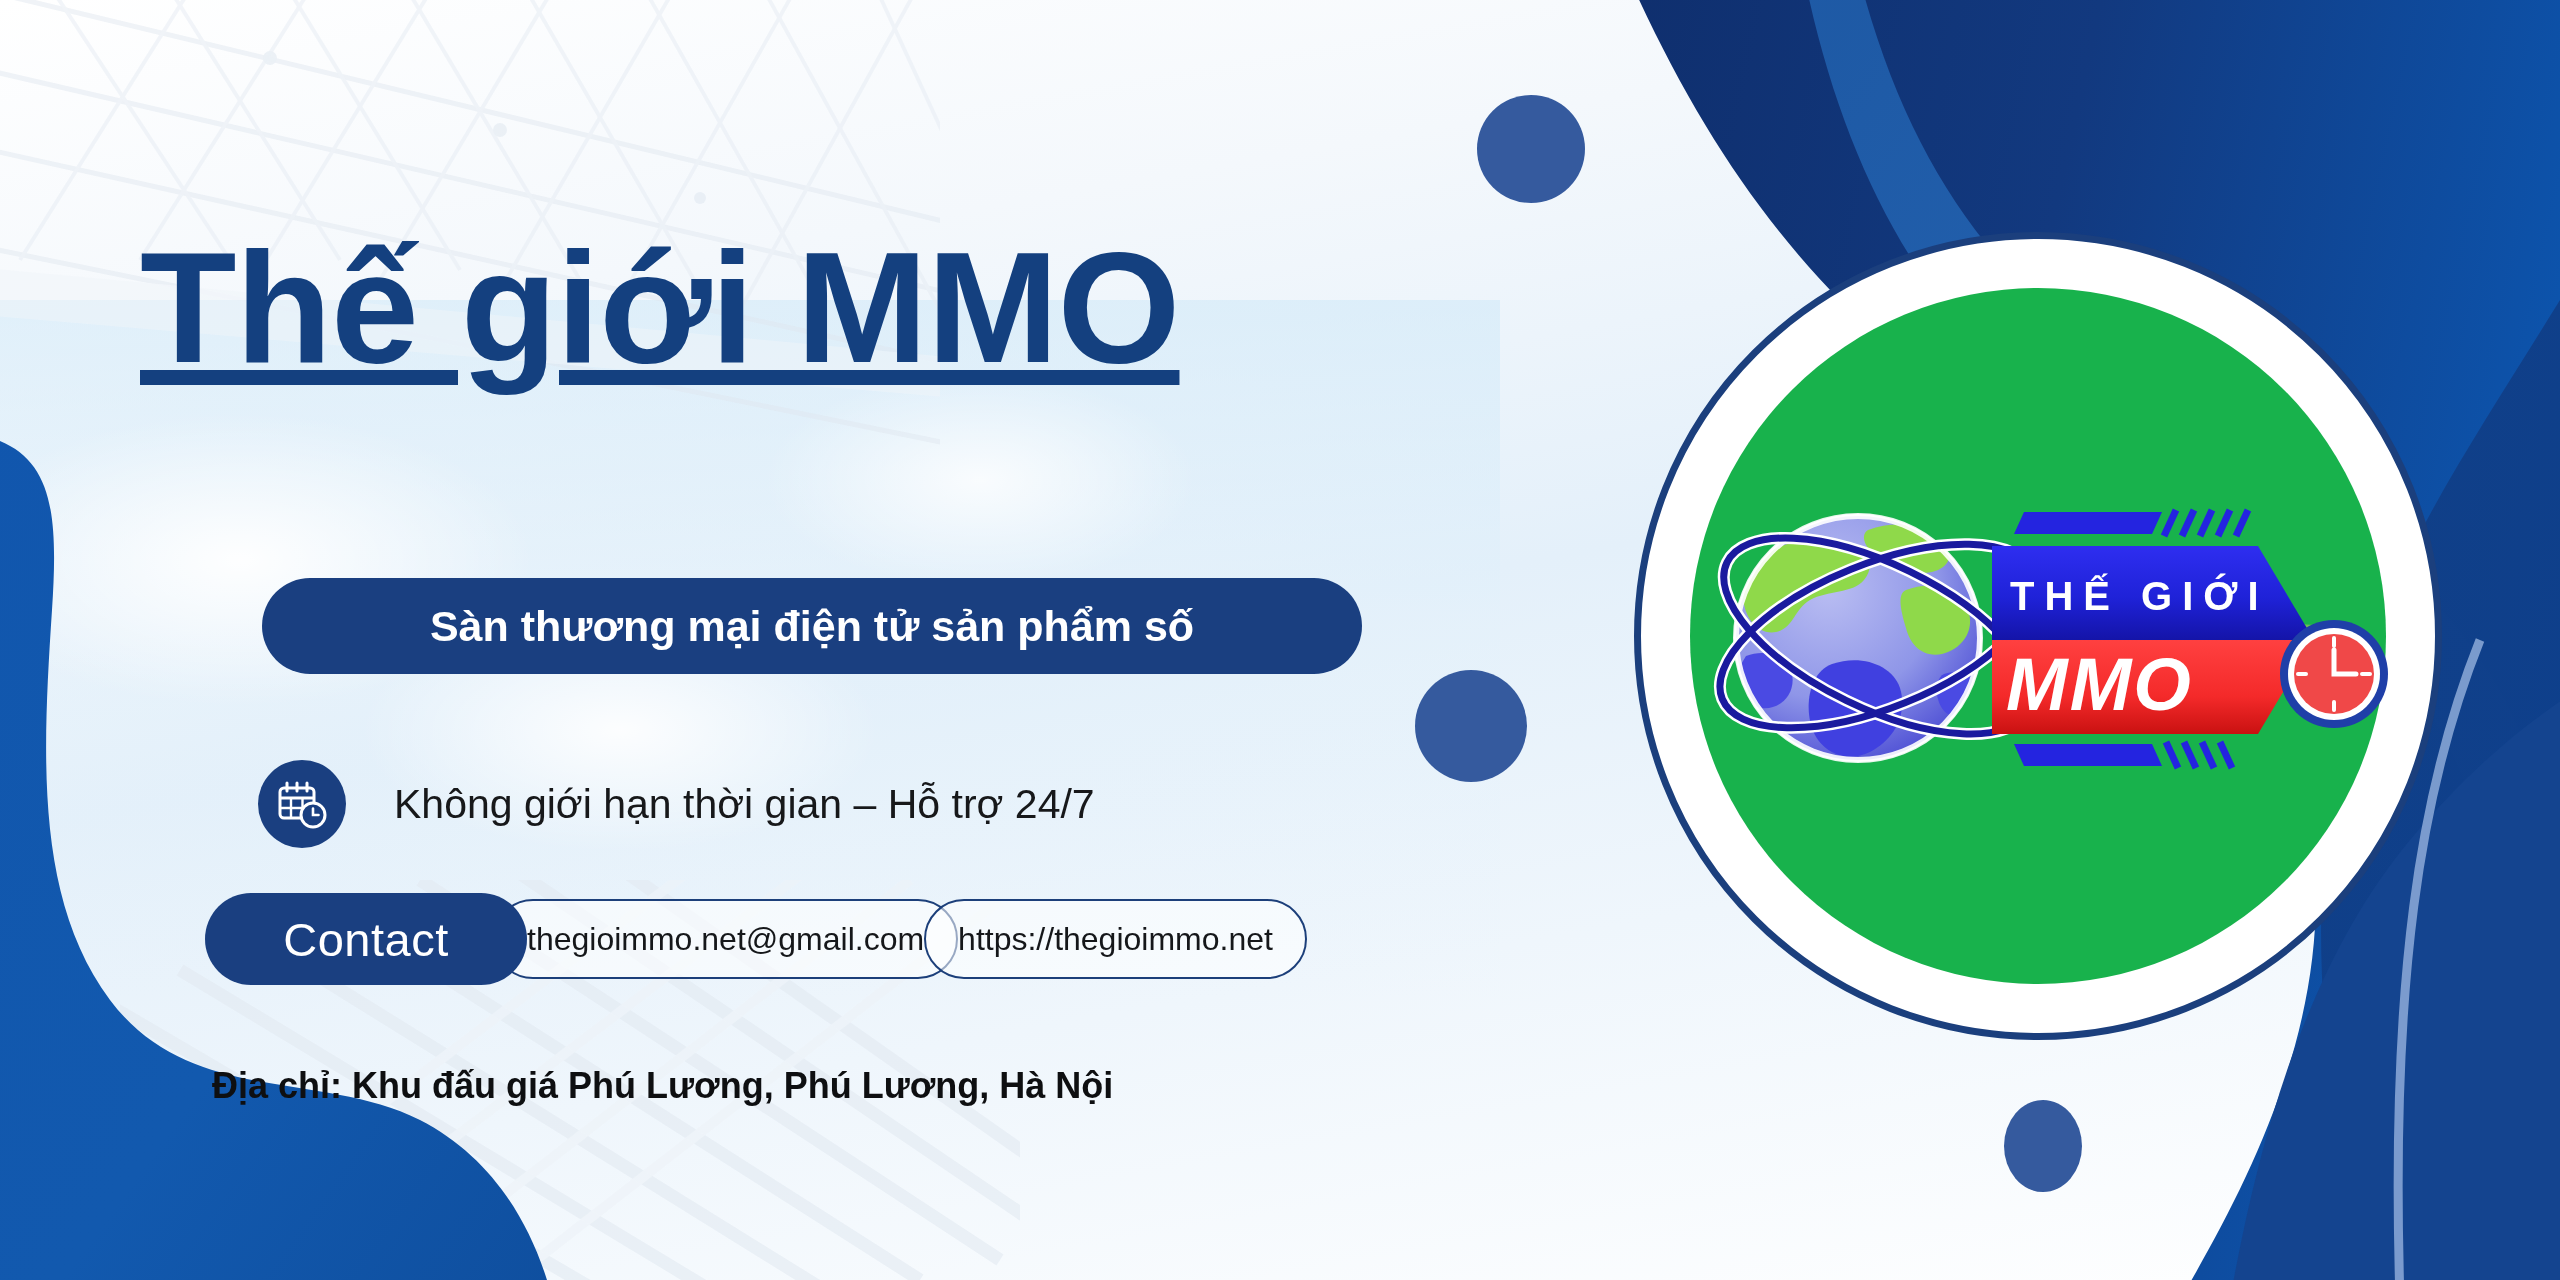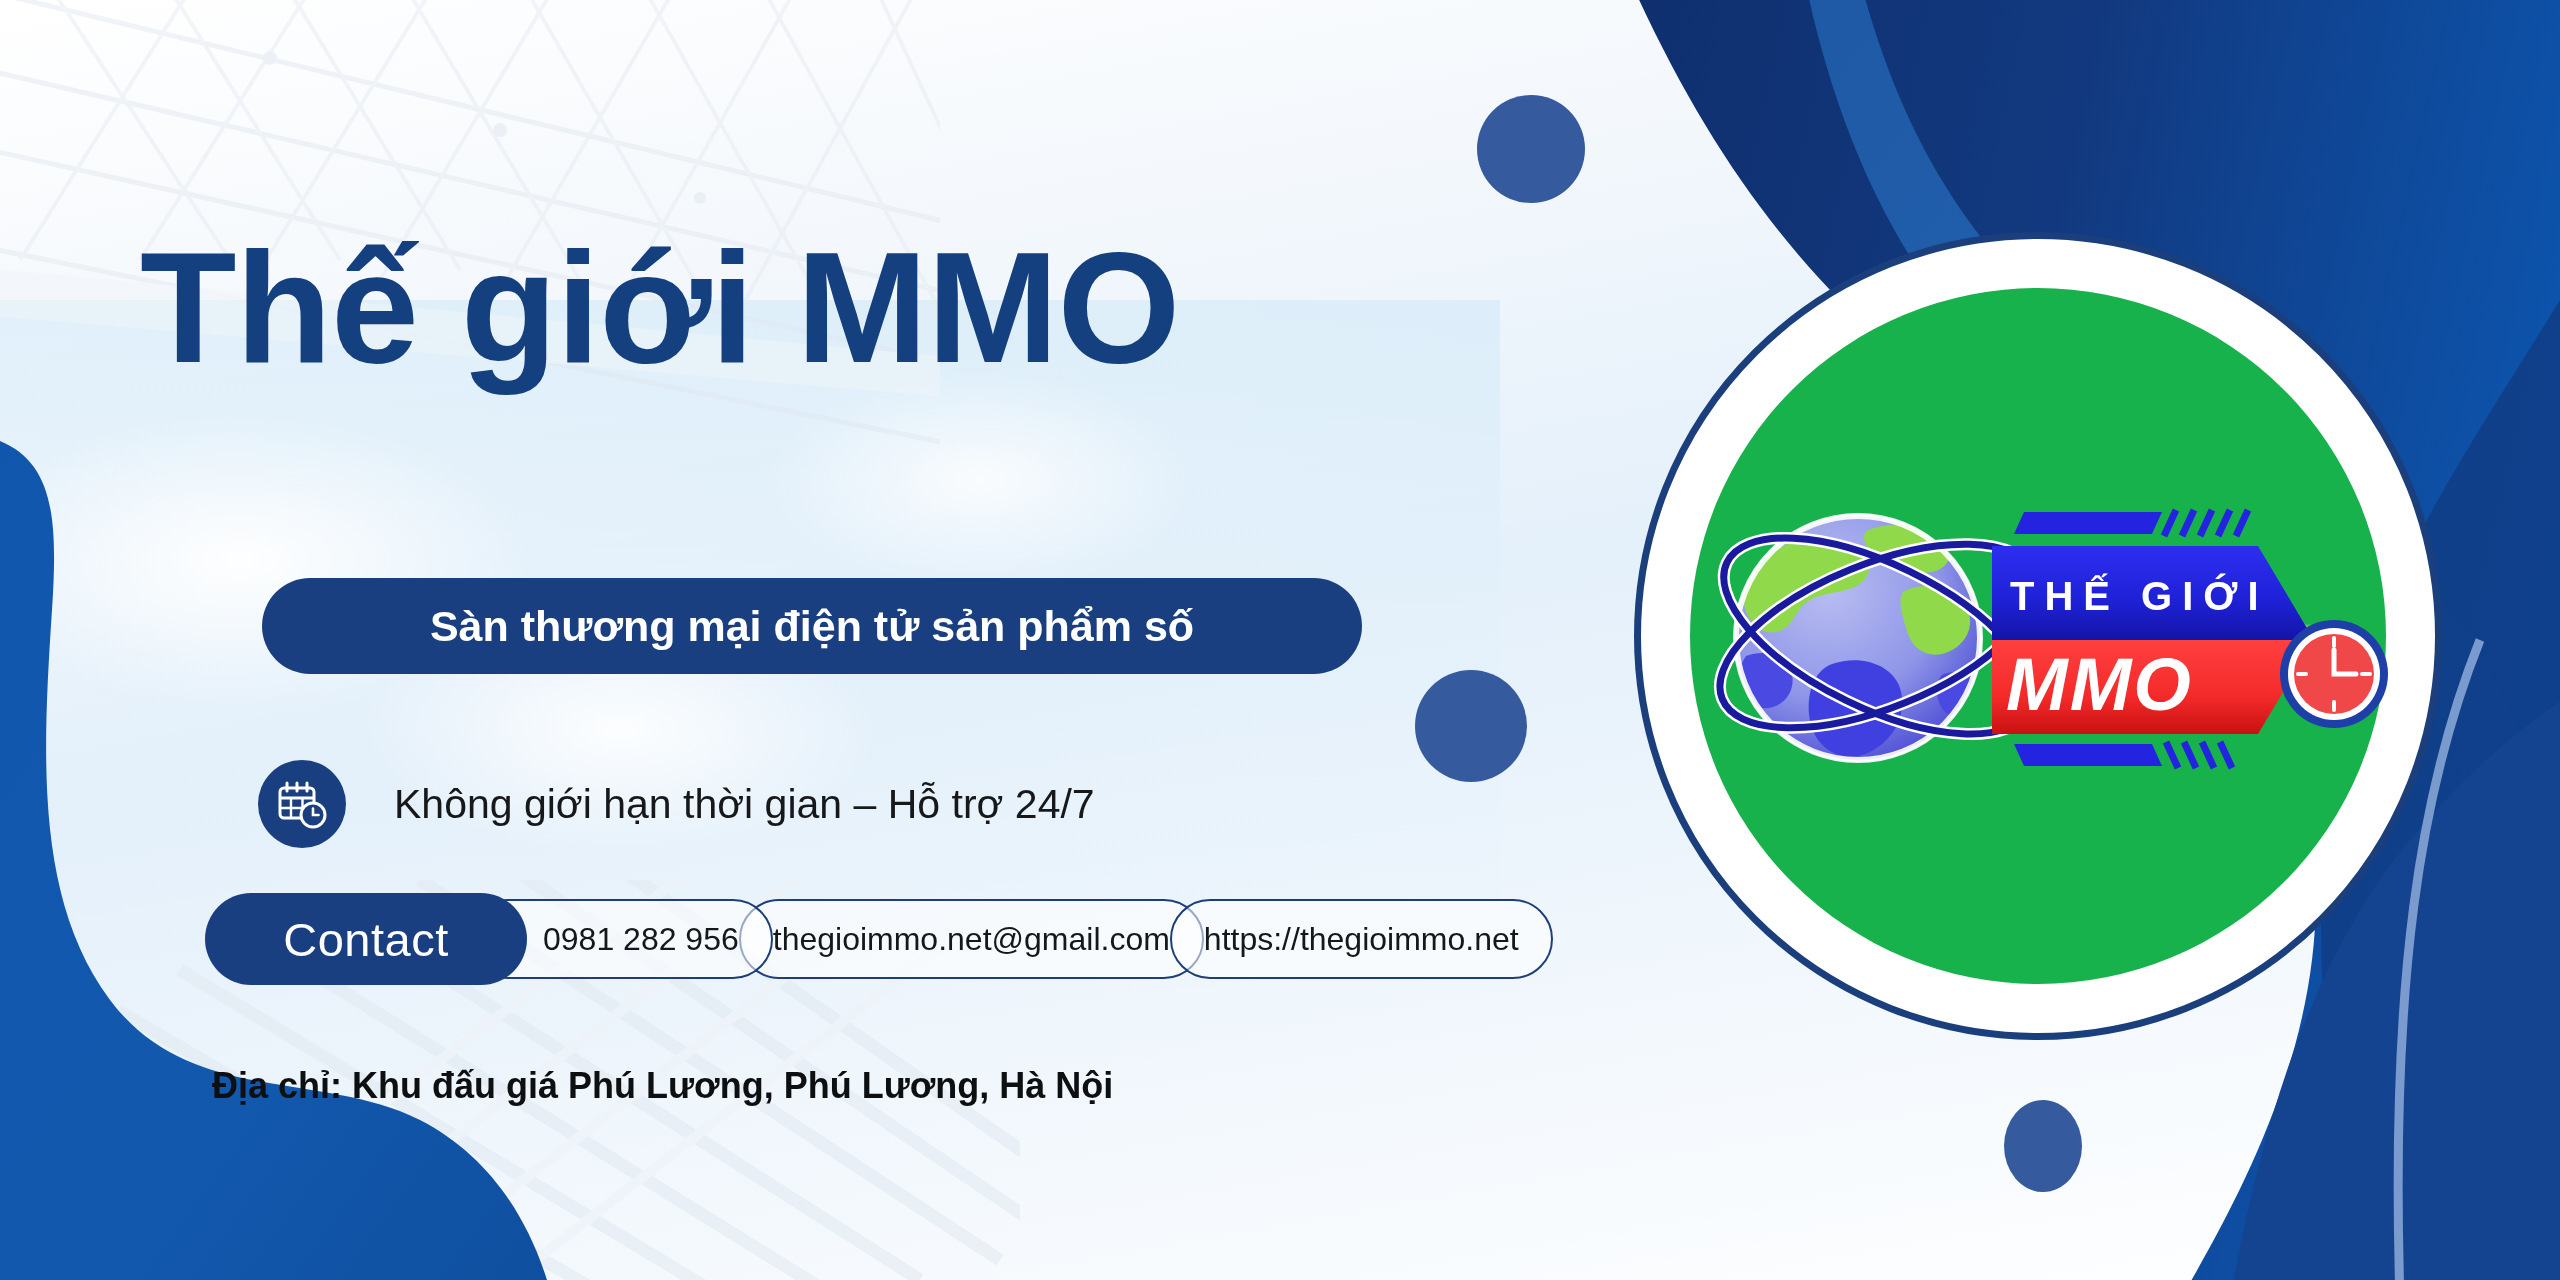--- a/index.html
+++ b/index.html
@@ -92,20 +92,21 @@
   .headline {
     position: absolute;
     left: 140px;
     top: 228px;
     font-size: 158px;
     line-height: 1.0;
     font-weight: 700;
     color: #14407f;
     letter-spacing: -1px;
     white-space: nowrap;
+    text-decoration: underline;
   }
 
   .subtitle-pill {
     position: absolute;
     left: 262px;
     top: 578px;
     min-width: 1100px;
     height: 96px;
     border-radius: 48px;
     background: #1a3f80;
@@ -359,21 +360,20 @@
           <path d="M39 32.5 V39 H44.5" stroke="#ffffff" stroke-width="2.6" stroke-linecap="round"></path>
         </svg>
       </div>
       <div class="feature-text">Không giới hạn thời gian – Hỗ trợ 24/7</div>
     </div>
 
     <div class="contact-bar">
       <div class="contact-badge">
         <span>Contact</span>
       </div>
-      <div class="contact-seg seg-1">0981 282 956</div>
       <div class="contact-seg seg-3">thegioimmo.net@gmail.com</div>
       <div class="contact-seg seg-2">https://thegioimmo.net</div>
     </div>
 
     <div class="address">Địa chỉ: Khu đấu giá Phú Lương, Phú Lương, Hà Nội</div>
   </div>
 
   <div class="medallion">
     <div class="medallion-ring"></div>
     <div class="medallion-green"></div>

